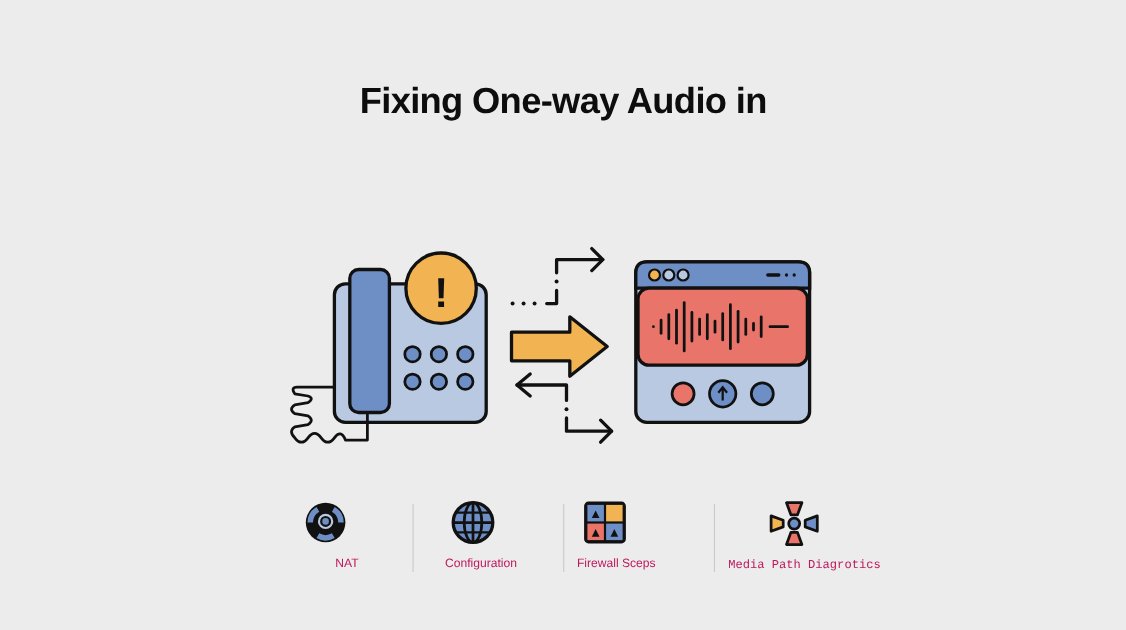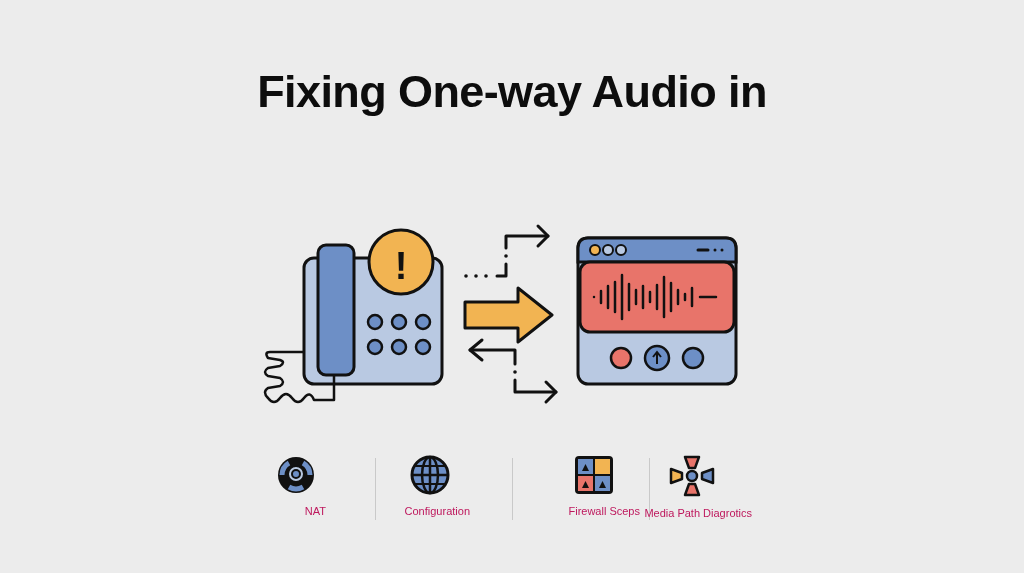--- a/index.html
+++ b/index.html
@@ -1,17 +1,17 @@
 <!DOCTYPE html>
 <html><head>
 <meta charset="utf-8">
 <style>
   html,body{margin:0;padding:0;}
   body{width:1024px;height:573px;background:#ececec;position:relative;overflow:hidden;font-family:"Liberation Sans","DejaVu Sans",sans-serif;}
-  .title{position:absolute;left:0;top:62px;width:1024px;text-align:center;color:#0d0d0d;font-weight:700;font-size:45px;line-height:59px;letter-spacing:-0.6px;}
+  .title{position:absolute;left:0;top:62px;width:1024px;text-align:center;color:#0d0d0d;font-weight:700;font-size:33px;line-height:59px;letter-spacing:-0.6px;}
   .title div{white-space:nowrap;}
   .hero{position:absolute;left:0;top:0;}
   .cat{position:absolute;top:455px;text-align:center;}
   .cat .lbl{font-size:11px;color:#be185d;margin-top:6px;white-space:nowrap;text-align:right;}
   .divider{position:absolute;top:458px;width:1px;height:62px;background:#c9c9c9;}
 </style>
 </head>
 <body>
 
 <div class="title">
@@ -115,36 +115,36 @@
     <ellipse cx="22" cy="20" rx="8" ry="18" fill="none" stroke="#111" stroke-width="2.5"></ellipse>
     <line x1="4" y1="20" x2="40" y2="20" stroke="#111" stroke-width="2.5"></line>
     <line x1="7" y1="11" x2="37" y2="11" stroke="#111" stroke-width="2"></line>
     <line x1="7" y1="29" x2="37" y2="29" stroke="#111" stroke-width="2"></line>
     <line x1="22" y1="2" x2="22" y2="38" stroke="#111" stroke-width="2.5"></line>
   </svg>
   <div class="lbl">Configuration</div>
 </div>
 <div class="divider" style="left:512px;"></div>
 
-<div class="cat" style="left:548px;width:92px;">
+<div class="cat" style="left:504px;width:92px;">
   <svg width="42" height="40" viewBox="0 0 42 40">
     <rect x="2" y="1" width="38" height="38" rx="4" fill="#111"></rect>
     <rect x="5" y="4" width="15" height="15" fill="#6d8fc6"></rect>
     <rect x="22" y="4" width="15" height="15" fill="#f2b452"></rect>
     <rect x="5" y="21" width="15" height="15" fill="#e8746a"></rect>
     <rect x="22" y="21" width="15" height="15" fill="#6d8fc6"></rect>
     <path d="M9 16 L12.5 9 L16 16 Z" fill="#111"></path>
     <path d="M9 33 L12.5 26 L16 33 Z" fill="#111"></path>
     <path d="M26 33 L29.5 26 L33 33 Z" fill="#111"></path>
   </svg>
   <div class="lbl">Firewall Sceps</div>
 </div>
 <div class="divider" style="left:649px;"></div>
 
-<div class="cat" style="left:632px;width:120px;">
+<div class="cat" style="left:662px;width:120px;font-family:Liberation Mono, monospace;">
   <svg width="46" height="42" viewBox="0 0 46 42">
     <path d="M16 2 L30 2 L26 13 L20 13 Z" fill="#e8746a" stroke="#111" stroke-width="2.5" stroke-linejoin="round"></path>
     <path d="M16 40 L30 40 L26 29 L20 29 Z" fill="#e8746a" stroke="#111" stroke-width="2.5" stroke-linejoin="round"></path>
     <path d="M2 14 L2 28 L13 24 L13 18 Z" fill="#f2b452" stroke="#111" stroke-width="2.5" stroke-linejoin="round"></path>
     <path d="M44 14 L44 28 L33 24 L33 18 Z" fill="#6d8fc6" stroke="#111" stroke-width="2.5" stroke-linejoin="round"></path>
     <circle cx="23" cy="21" r="5" fill="#6d8fc6" stroke="#111" stroke-width="2.5"></circle>
   </svg>
   <div class="lbl">Media Path Diagrotics</div>
 </div>
 

